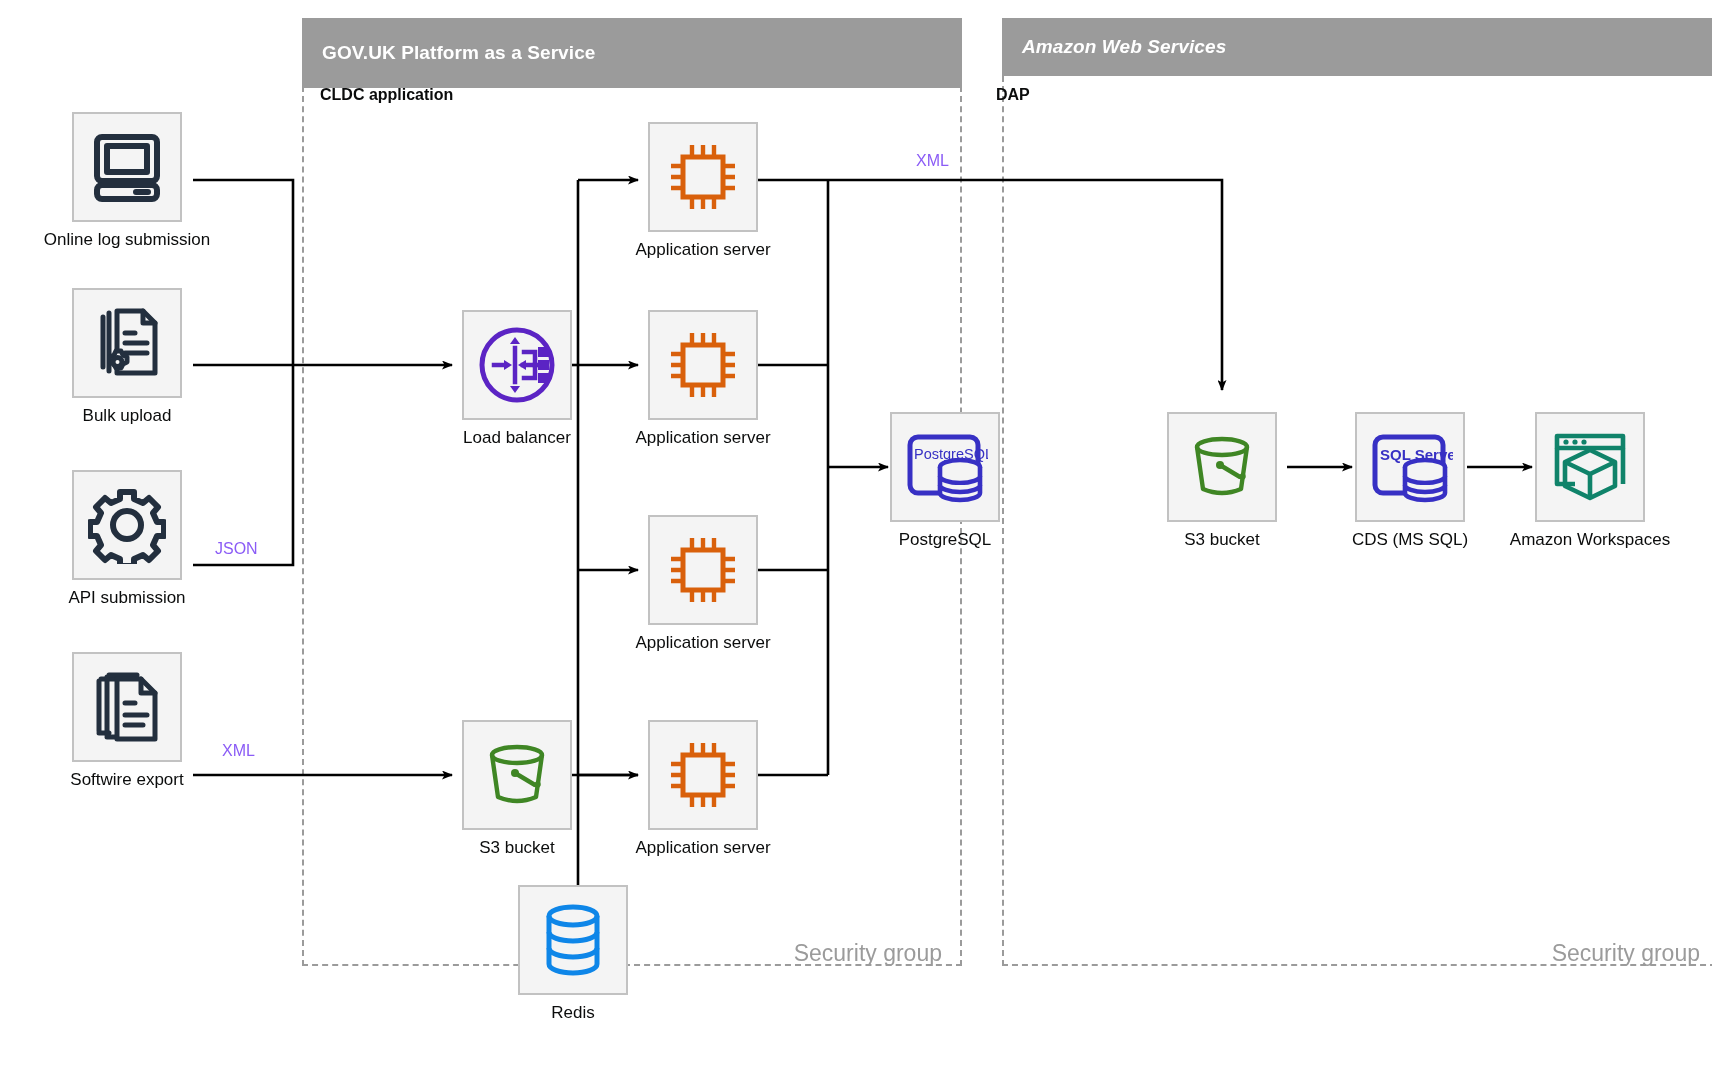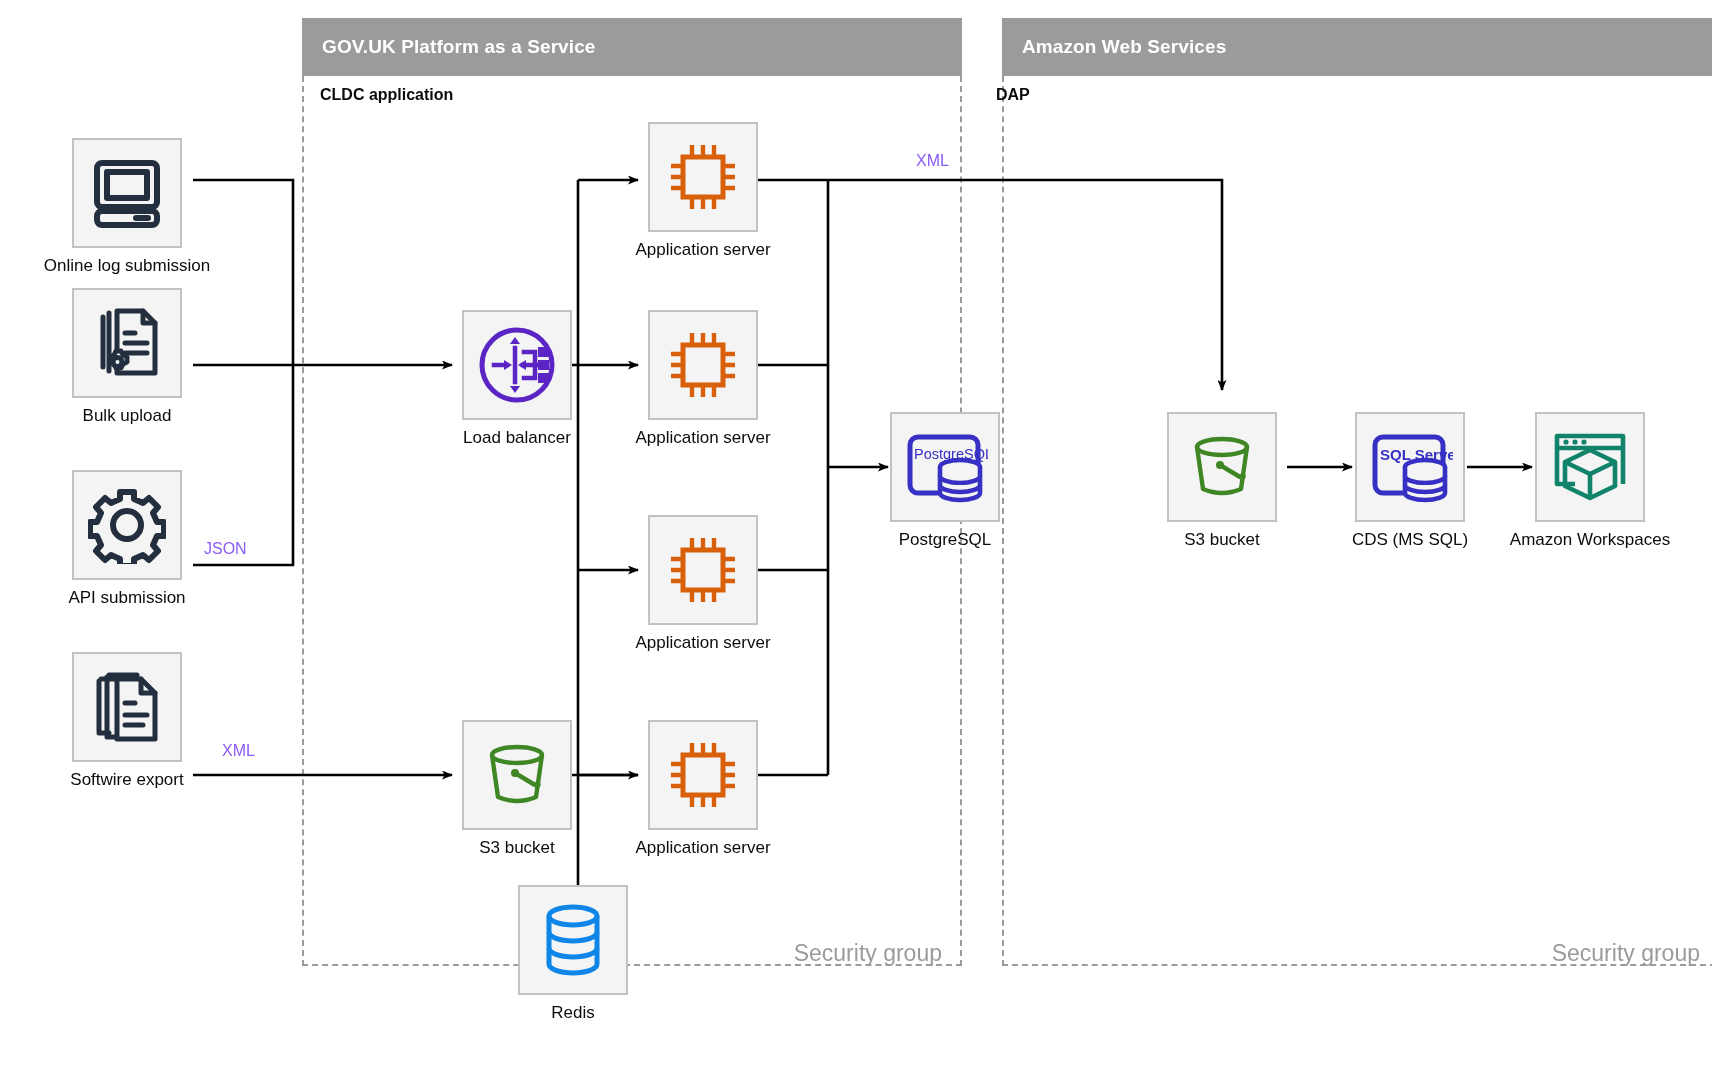--- a/index.html
+++ b/index.html
@@ -42,28 +42,28 @@
   .edge-label{
     position:absolute;font-size:16px;color:#8b5cf6;white-space:nowrap;
   }
   svg.ic{display:block;}
 </style>
 </head>
 <body>
 
 <div id="canvas">
 
-  <div class="grp-header" style="left:302px;top:18px;width:660px;height:58px;">
+  <div class="grp-header" style="left:302px;top:18px;width:660px;height:70px;">
     <span>GOV.UK Platform as a Service</span>
   </div>
   <div class="grp-box" style="left:302px;top:76px;width:660px;height:890px;"></div>
   <div class="grp-sub" style="left:320px;top:86px;">CLDC application</div>
   <div class="sec-group" style="left:742px;top:940px;width:200px;">Security group</div>
 
-  <div class="grp-header" style="left:1002px;top:18px;width:710px;height:58px;">
+  <div class="grp-header" style="left:1002px;top:18px;width:710px;height:58px;font-style:italic;">
     <span>Amazon Web Services</span>
   </div>
   <div class="grp-box" style="left:1002px;top:76px;width:714px;height:890px;"></div>
   <div class="grp-sub" style="left:996px;top:86px;">DAP</div>
   <div class="sec-group" style="left:1500px;top:940px;width:200px;">Security group</div>
 
   <svg class="layer-svg" viewBox="0 0 1712 1082">
     <defs>
       <marker id="ah" markerWidth="11" markerHeight="9" refX="10" refY="4.5" orient="auto" markerUnits="userSpaceOnUse">
         <path d="M0,0 L11,4.5 L0,9 L2.6,4.5 Z" fill="#000"></path>
@@ -99,25 +99,25 @@
       <path d="M828,467 H888" marker-end="url(#ah)"></path>
 
       <path d="M748,180 H828"></path>
       <path d="M828,180 H1222 V390" marker-end="url(#ah)"></path>
 
       <path d="M1287,467 H1352" marker-end="url(#ah)"></path>
       <path d="M1467,467 H1532" marker-end="url(#ah)"></path>
     </g>
   </svg>
 
-  <div class="edge-label" style="left:204px;top:540px;">JSON</div>
+  <div class="edge-label" style="left:215px;top:540px;">JSON</div>
   <div class="edge-label" style="left:222px;top:742px;">XML</div>
   <div class="edge-label" style="left:916px;top:152px;">XML</div>
 
-  <div class="node" style="left:72px;top:138px;">
+  <div class="node" style="left:72px;top:112px;">
     <div class="box">
       <svg class="ic" width="76" height="76" viewBox="0 0 76 76">
         <g fill="none" stroke="#232f3e" stroke-width="6" stroke-linejoin="round">
           <rect x="8" y="8" width="60" height="44" rx="5"></rect>
           <rect x="18" y="17" width="40" height="26"></rect>
           <rect x="8" y="56" width="60" height="14" rx="5"></rect>
         </g>
         <rect x="44" y="60" width="18" height="6" rx="3" fill="#232f3e"></rect>
       </svg>
     </div>

